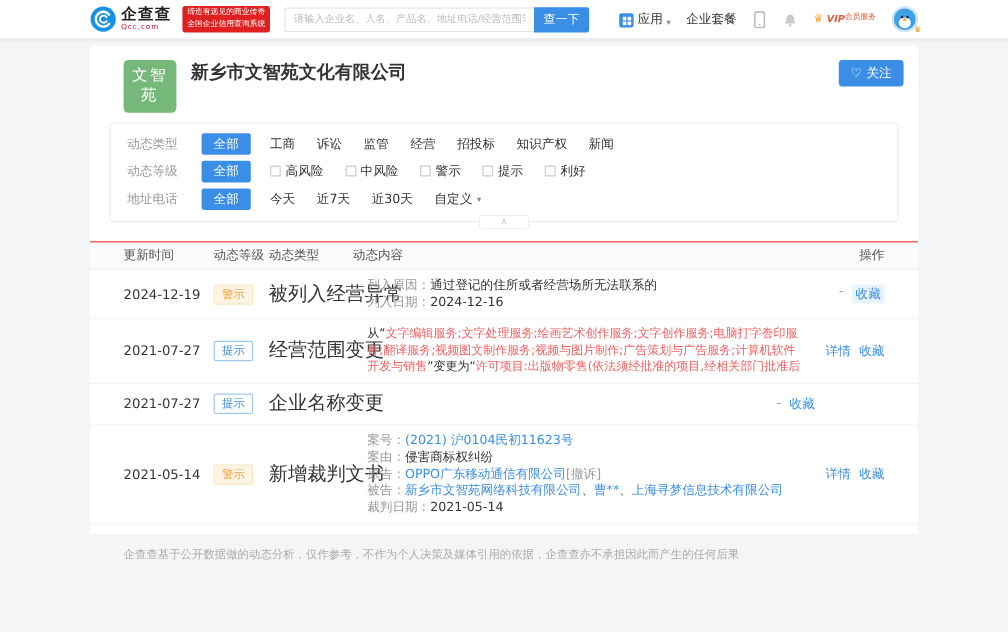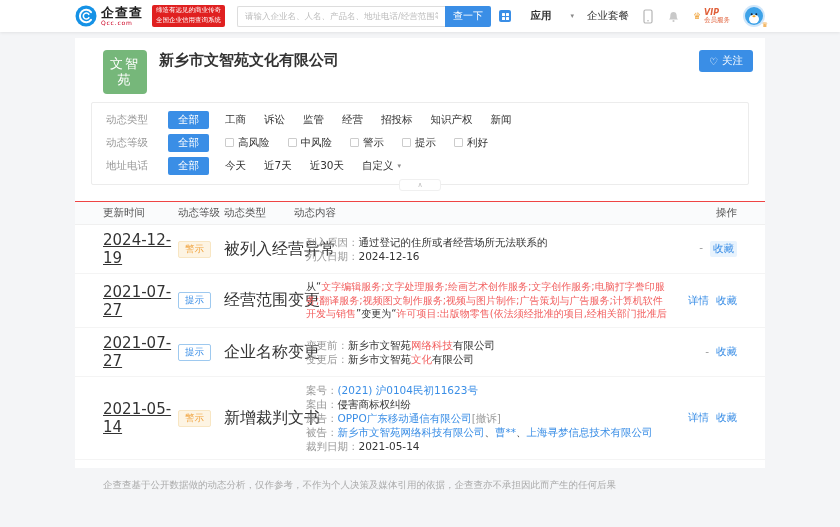--- a/index.html
+++ b/index.html
@@ -12,28 +12,28 @@
   .logo { display:flex; align-items:center; gap:4px; }
   .logo-txt { line-height:1; }
   .logo-cn { font-size:13px; font-weight:bold; color:#222; letter-spacing:1px; }
   .logo-en { font-size:6px; color:#c02; letter-spacing:.8px; margin-top:1px; }
   .slogan { background:#e02020; color:#fff; font-size:6.5px; line-height:1.5; padding:1px 4px; border-radius:2px; margin-left:5px; white-space:nowrap; }
   .search { display:flex; margin-left:12px; }
   .search input { width:208px; height:21px; border:1px solid #ddd; border-right:none; border-radius:2px 0 0 2px; font-size:8.5px; padding:0 7px; outline:none; color:#333; font-family:inherit; }
   .search input::placeholder { color:#bbb; }
   .search button { width:46px; height:21px; background:#3a8ee6; color:#fff; border:none; border-radius:0 2px 2px 0; font-size:10px; font-family:inherit; cursor:pointer; }
   .top-right { margin-left:auto; display:flex; align-items:center; gap:13px; font-size:10.5px; color:#333; }
-  .app { display:flex; align-items:center; gap:19px;font-weight:bold; }
+  .app { display:flex; align-items:flex-end; gap:3px; }
   .grid-ic { width:12px; height:12px; background:#3a8ee6; border-radius:2px; display:grid; grid-template-columns:1fr 1fr; grid-template-rows:1fr 1fr; gap:1px; padding:2.5px; }
   .grid-ic i { background:#fff; border-radius:.5px; }
   .caret { font-size:7px; color:#888; }
   .tool-ic { display:flex; align-items:center; }
   .vip { display:flex; align-items:center; gap:3px; color:#e0603a; line-height:1.15; }
   .vip .crown { color:#f0a43c; font-size:9px; }
-  .vip-col { display:flex; flex-direction:column; }
+  .vip-col { display:flex; }
   .vip-t { font-size:8px; font-weight:bold; font-style:italic; }
   .vip-s { font-size:6.5px; }
   .avatar { width:22px; height:22px; position:relative; }
   .avatar .medal { position:absolute; right:-3px; bottom:-2px; font-size:7px; color:#f0a43c; }
 
   
   .main { width:690px; margin:6px auto 0; background:#fff; padding-bottom:8px; position:relative; }
 
   .company { padding:12px 28px 0; display:flex; gap:12px; position:relative; }
   .clogo { width:44px; height:44px; background:#76b77a; border-radius:4px; color:#fff; display:flex; flex-direction:column; align-items:center; justify-content:center; font-size:13px; line-height:1.25; letter-spacing:2px; flex-shrink:0; }
@@ -62,21 +62,21 @@
   .fopt { margin-right:18px; color:#333; display:flex; align-items:center; gap:4px; cursor:pointer; white-space:nowrap; }
   .cb { width:9px; height:9px; border:1px solid #ccc; border-radius:1px; background:#fff; display:inline-block; }
   .collapse { position:absolute; left:50%; bottom:-7px; transform:translateX(-50%); width:42px; height:12px; background:#fff; border:1px solid #f0f0f0; border-radius:3px; display:flex; align-items:center; justify-content:center; font-size:7px; color:#bbb; cursor:pointer; }
 
   
   .table { margin-top:16px; }
   .thead, .trow { display:grid; grid-template-columns:75px 46px 70px 1fr 58px; padding:0 28px; align-items:center; }
   .thead { height:24px; background:#fafbfc; border-top:1px solid #ef4444; border-bottom:1px solid #f0f0f0; font-size:10.5px; color:#555; }
   .thead .h-last { text-align:right; }
   .trow { padding:6px 28px; border-bottom:1px solid #f4f4f4; font-size:11px; }
-  .c-date { color:#333; font-size:15px;text-decoration:underline; }
+  .c-date { color:#333; font-size:11px; }
   .badge { display:inline-block; font-size:9.5px; padding:1px 6px; border-radius:2px; white-space:nowrap; }
   .badge.warn { background:#fdf4e3; color:#f0a23c; border:1px solid #f8e6c3; }
   .badge.tip  { background:#fff; color:#3a8ee6; border:1px solid #9ec9ef; }
   .c-type { color:#333; white-space:nowrap; font-size:16px; }
   .c-content { padding-right:10px;margin-left:12px; }
   .c-content .line { line-height:14px; font-size:10.5px; }
   .c-content .line.para { font-size:10px; line-height:13.5px; max-height:41px; overflow:hidden; }
   .s-lbl { color:#999; } .s-txt { color:#333; } .s-link { color:#3a8ee6; cursor:pointer; }
   .s-red { color:#f25e5e; } .s-gray { color:#999; }
   .c-actions { display:flex; justify-content:flex-end; gap:7px; font-size:10.5px; white-space:nowrap; }
@@ -279,24 +279,20 @@
           </div>
           <div class="c-actions">
             <span class="act-link">详情</span>
             <span class="act-link">收藏</span>
           </div>
         </div>
         <div class="trow">
           <div class="c-date">2021-07-27</div>
           <div><span class="badge tip">提示</span></div>
           <div class="c-type">企业名称变更</div>
-          <div class="c-content">
-            <div class="line"><span class="s-lbl">变更前：</span><span class="s-txt">新乡市文智苑</span><span class="s-red">网络科技</span><span class="s-txt">有限公司</span></div>
-            <div class="line"><span class="s-lbl">变更后：</span><span class="s-txt">新乡市文智苑</span><span class="s-red">文化</span><span class="s-txt">有限公司</span></div>
-          </div>
           <div class="c-actions">
             <span class="act-dash">-</span>
             <span class="act-link">收藏</span>
           </div>
         </div>
         <div class="trow">
           <div class="c-date">2021-05-14</div>
           <div><span class="badge warn">警示</span></div>
           <div class="c-type">新增裁判文书</div>
           <div class="c-content">

